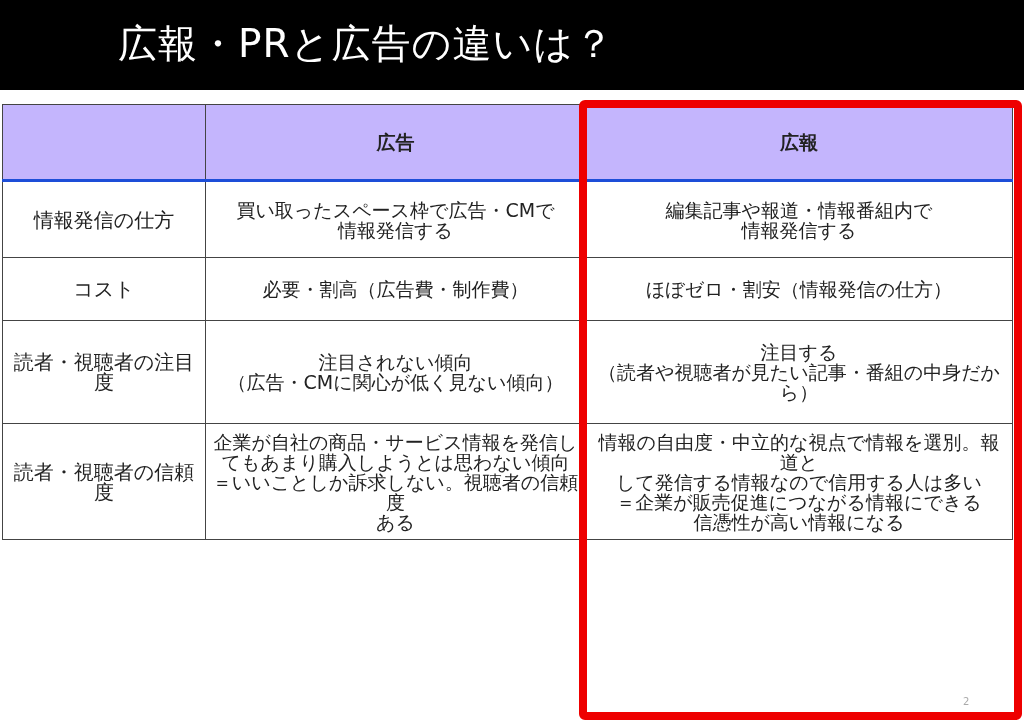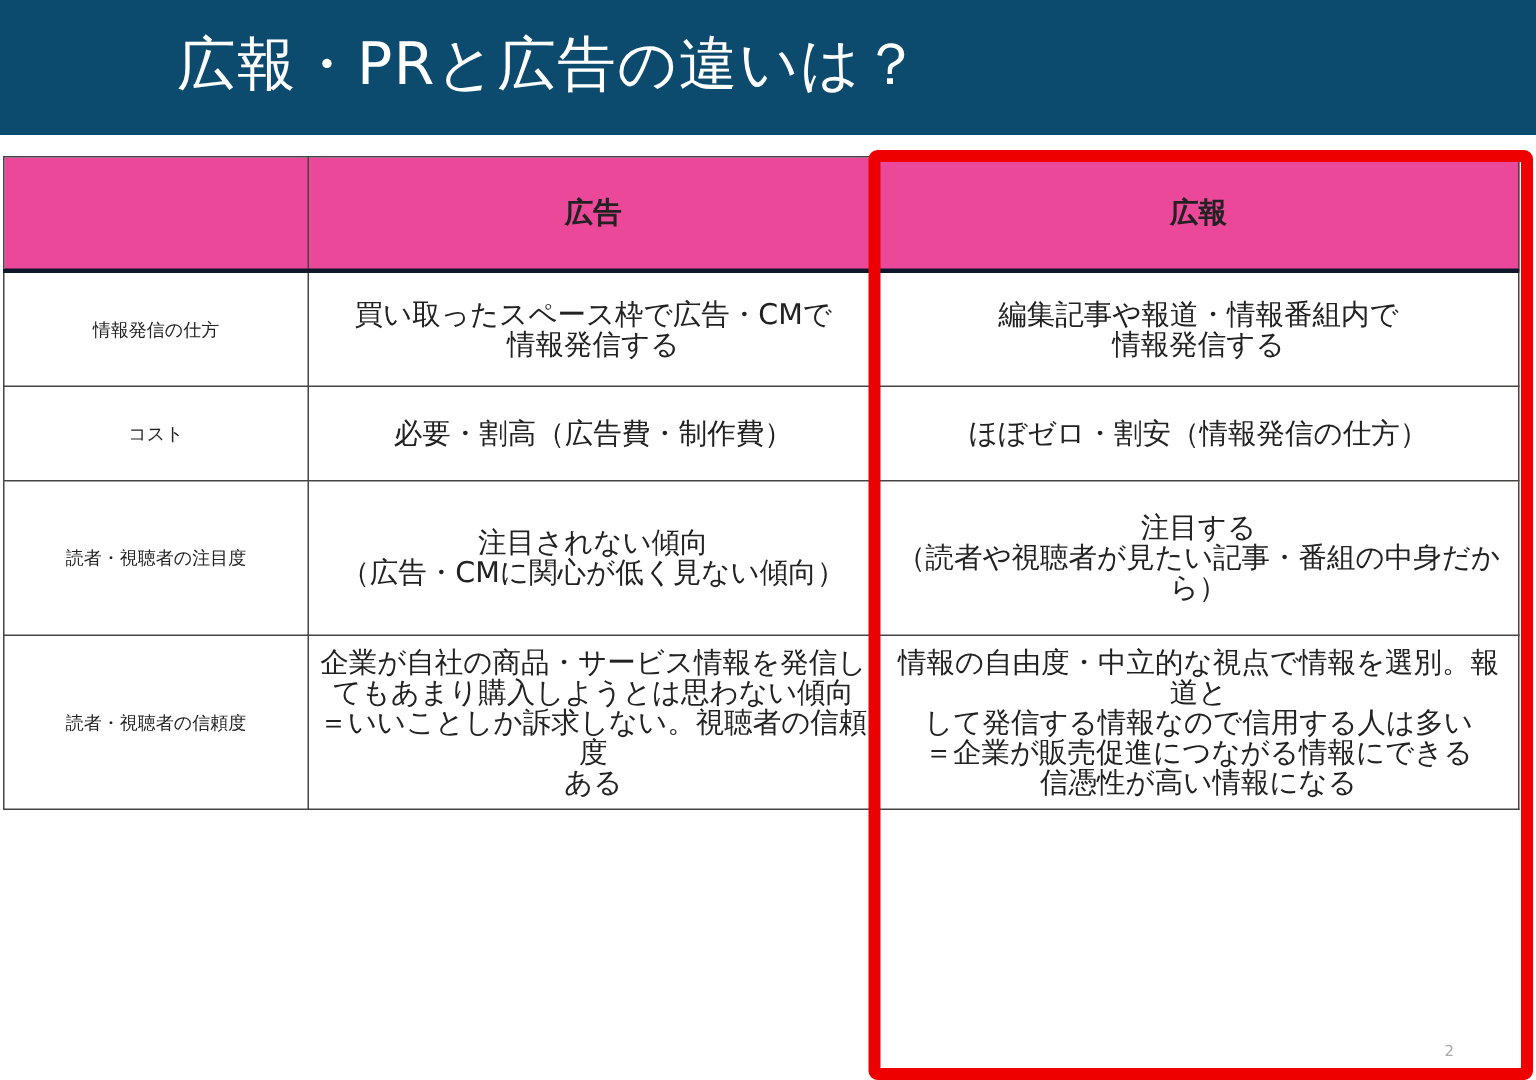--- a/index.html
+++ b/index.html
@@ -4,46 +4,46 @@
 <style>
   html, body { margin:0; padding:0; }
   body {
     width:1024px; height:720px; overflow:hidden; position:relative;
     background:#ffffff;
     font-family: "DejaVu Sans", "Liberation Sans", sans-serif;
     color:#222222;
   }
   .banner {
     position:absolute; left:0; top:0; width:1024px; height:90px;
-    background:#0c4a6e;
+    background:#000000;
     text-align:right;
   }
   .banner-title {
     position:absolute; left:118px; top:14px;
     font-size:39px; color:#ffffff; letter-spacing:1px;
     line-height:60px; white-space:nowrap;
   }
   table.cmp {
     position:absolute; left:2px; top:104px;
     border-collapse:collapse; table-layout:fixed;
     width:1010px;
   }
   table.cmp td, table.cmp th {
     border:1.5px solid #444444;
     text-align:center; vertical-align:middle;
     font-size:19px; line-height:20px;
     padding:0 6px;
     font-weight:normal;
   }
   table.cmp thead th {
-    background:#ec4899; height:74px;
+    background:#c4b5fd; height:74px;
     font-weight:bold; font-size:19px;
-    border-bottom:3px solid #0f172a;
+    border-bottom:3px solid #1d4ed8;
   }
-  table.cmp tbody td.label { font-size:12px;margin-left:19px; }
+  table.cmp tbody td.label { font-size:20px;margin-left:19px; }
   .r1 td { height:75px; }
   .r2 td { height:75px; }
   .r3 td { height:62px; }
   .r4 td { height:102px; }
   .r5 td { height:115px; }
   .r6 td { height:88px; }
   .line { display:block; }
   .highlight-frame {
     position:absolute; left:579px; top:100px; width:427px; height:604px;
     border:8px solid #ee0000; border-radius:6px;

